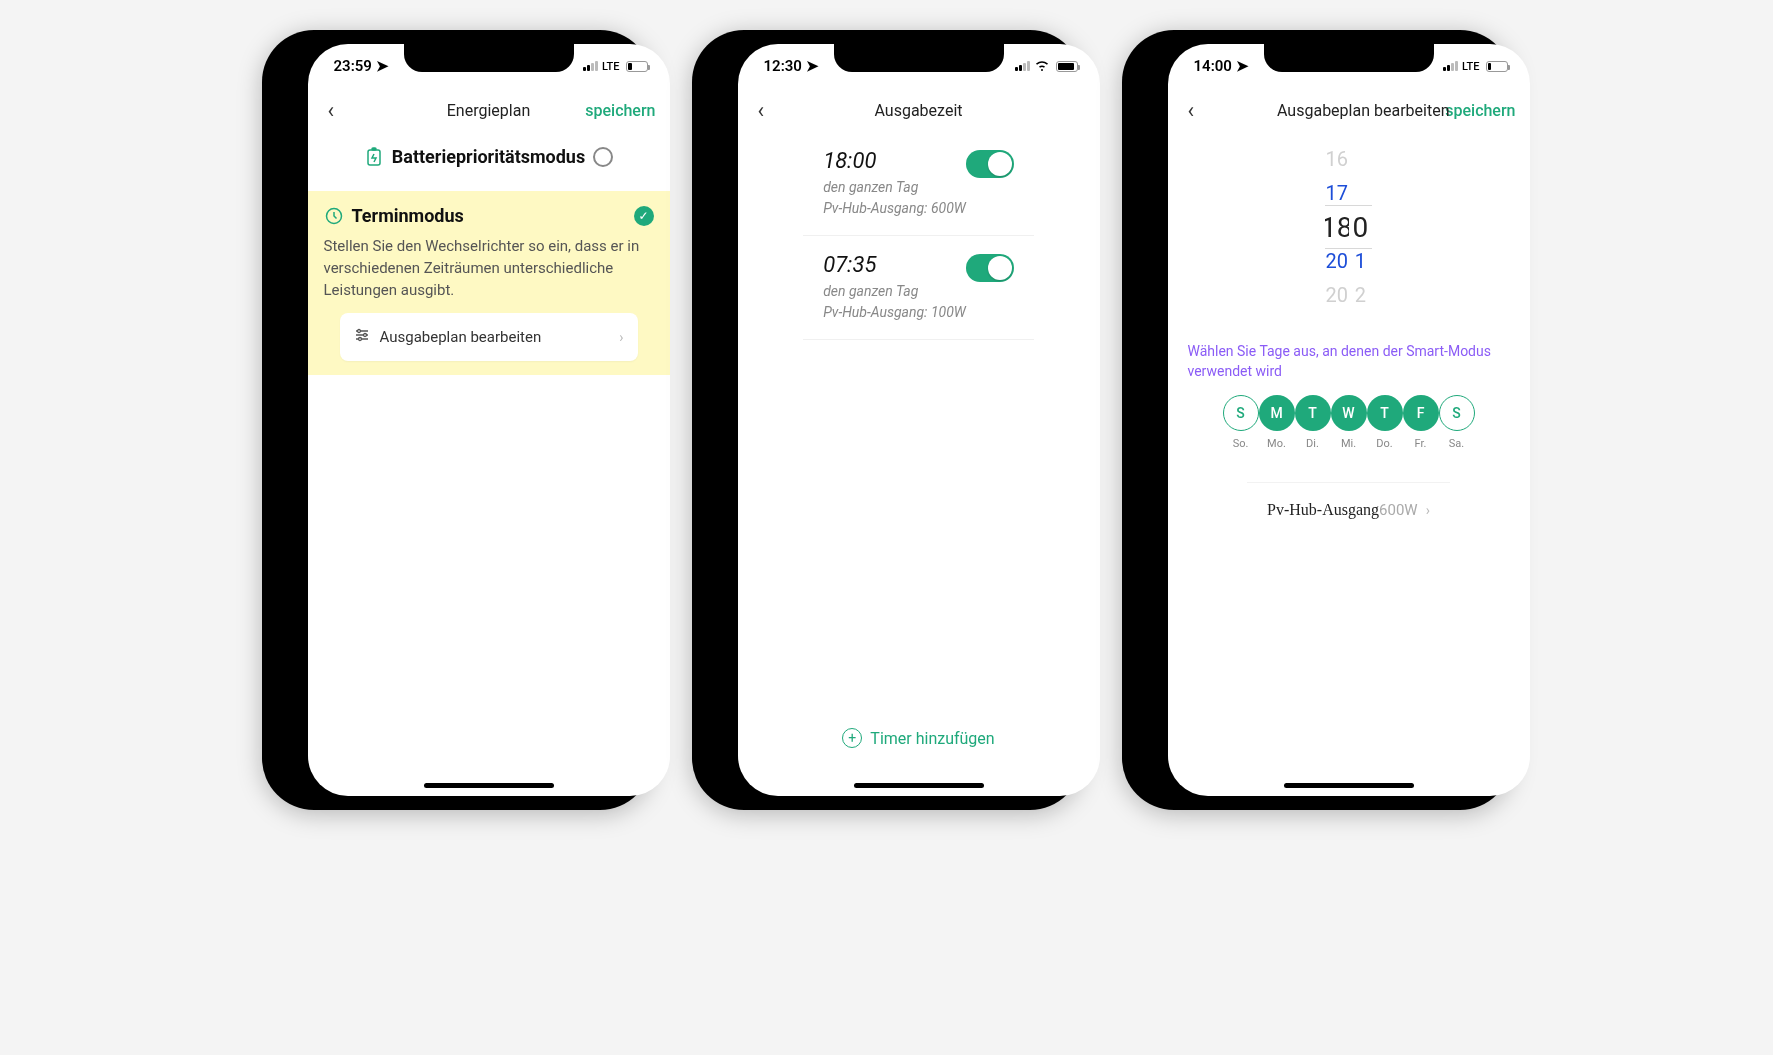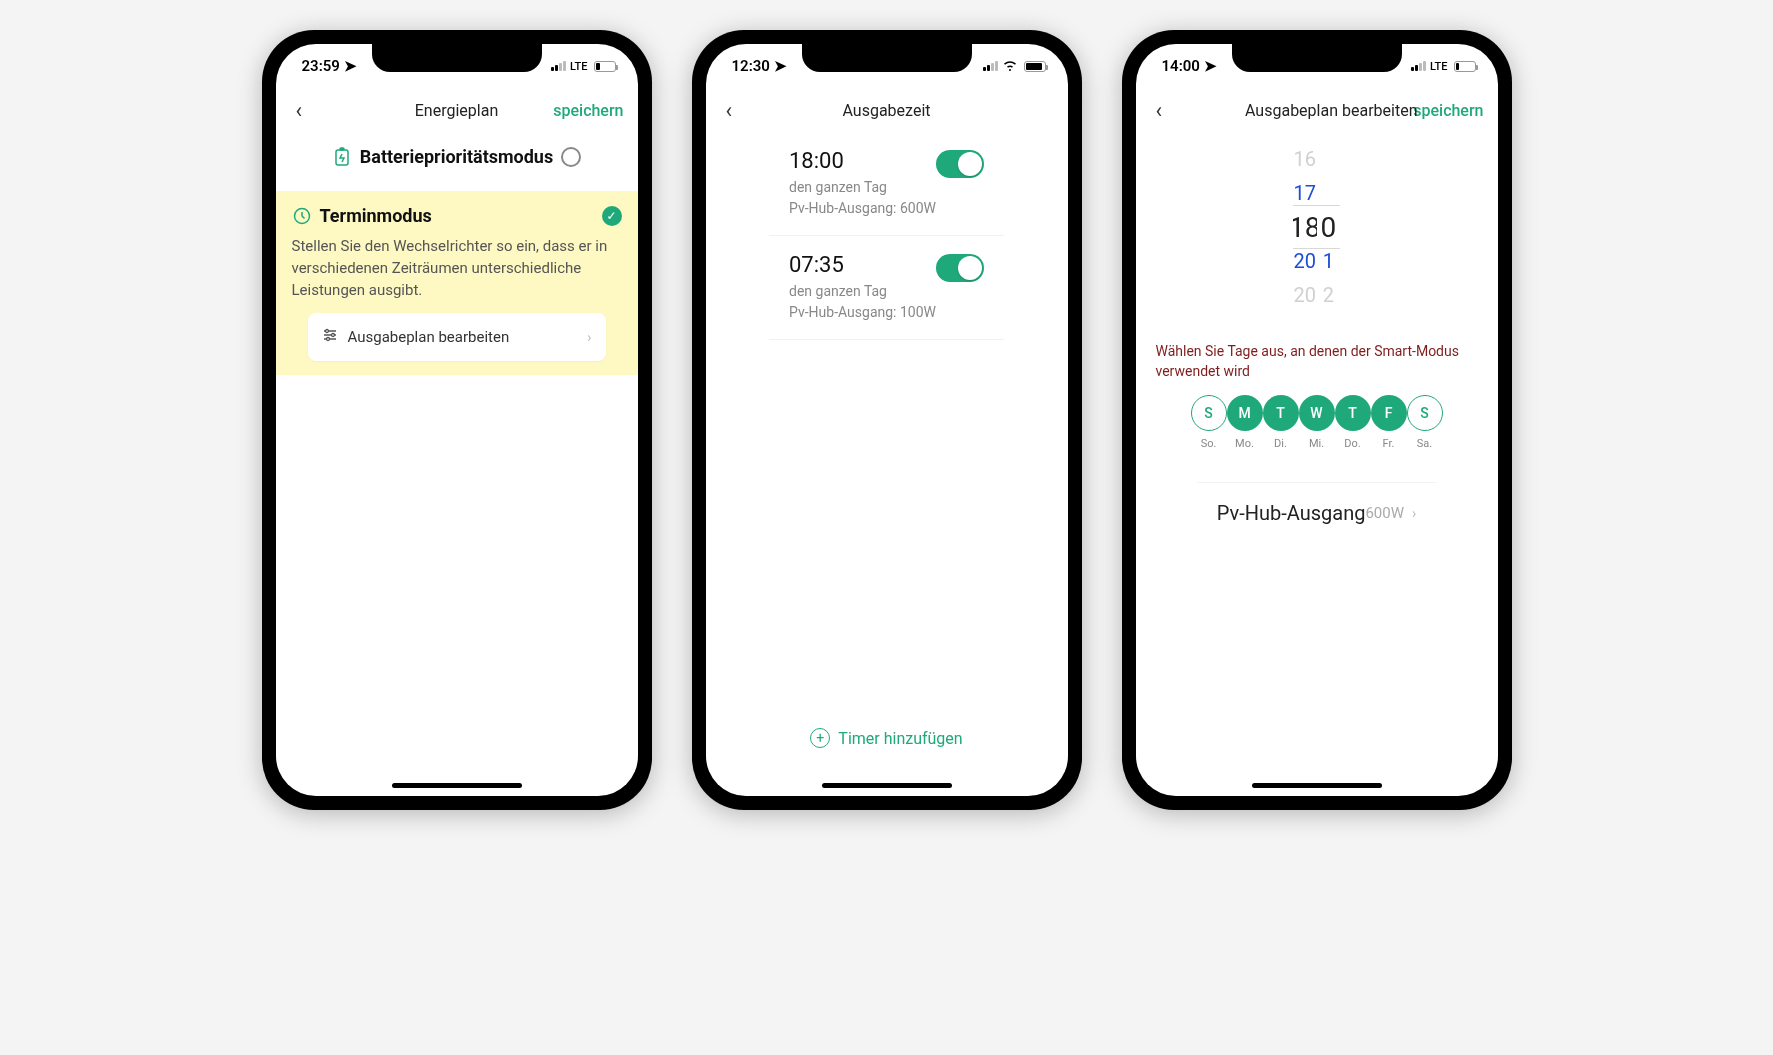--- a/index.html
+++ b/index.html
@@ -24,20 +24,21 @@
   }
   .screen {
     width: 100%;
     height: 100%;
     background: #fff;
     border-radius: 40px;
     overflow: hidden;
     display: flex;
     flex-direction: column;
     position: relative;
+    margin-left: 32px;
   }
   .notch {
     position: absolute;
     top: 0;
     left: 50%;
     transform: translateX(-50%);
     width: 170px;
     height: 28px;
     background: #000;
     border-bottom-left-radius: 18px;
@@ -193,21 +194,21 @@
   .edit-plan-card .lbl { flex:1; color:#333; font-size:15px; }
   .chevron { color:#bbb; font-size:14px; }
 
   
   .timer-row {
     padding:16px 20px;
     border-bottom:1px solid #f0f0f0;
     display:flex;
     align-items:flex-start;
   }
-  .timer-info { flex:1; }
+  .timer-info { flex:1;font-style:italic; }
   .timer-time { font-size:22px; color:#111; margin-bottom:4px; }
   .timer-sub { font-size:14px; color:#888; line-height:1.5; }
   .toggle {
     width:48px; height:28px;
     background:#1fa97b;
     border-radius:14px;
     position:relative;
     cursor:pointer;
     flex-shrink:0;
     margin-top:2px;
@@ -271,21 +272,21 @@
   .picker-item.sel{ color:#222; font-size:28px; }
   .picker-line {
     position:absolute; left:0; right:0;
     height:1px; background:#d8d8d8;
   }
   .picker-line.top{ top:63px; }
   .picker-line.bot{ bottom:63px; }
 
   .days-label {
     font-size:14px;
-    color:#7f1d1d;
+    color:#8b5cf6;
     padding:0 20px 14px;
     line-height:1.4;
   }
   .days-row {
     display:flex;
     justify-content:space-between;
     padding:0 20px 6px;
   }
   .day-col{ display:flex; flex-direction:column; align-items:center; gap:6px; }
   .day-chip {
@@ -300,21 +301,21 @@
   .day-sub { font-size:11px; color:#888; }
 
   .hub-row {
     margin-top:26px;
     padding:18px 20px;
     display:flex;
     align-items:center;
     border-top:1px solid #f2f2f2;
     cursor:pointer;
   }
-  .hub-row .k { flex:1; color:#222; font-size:20px; }
+  .hub-row .k { flex:1; color:#222; font-size:16px;font-family:Liberation Serif, serif; }
   .hub-row .v { color:#aaa; font-size:15px; margin-right:8px; }
 </style>
 </head>
 <body>
 
 <div class="phone">
   <div class="screen">
     <div class="notch"></div>
     <div class="status-bar">
       <div class="status-left">

